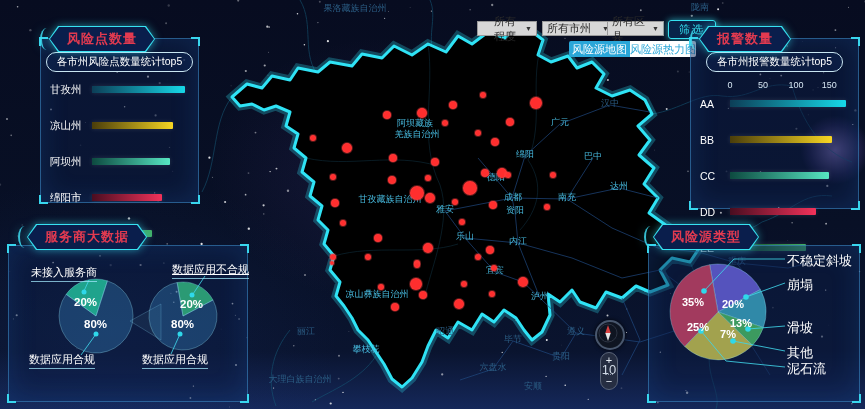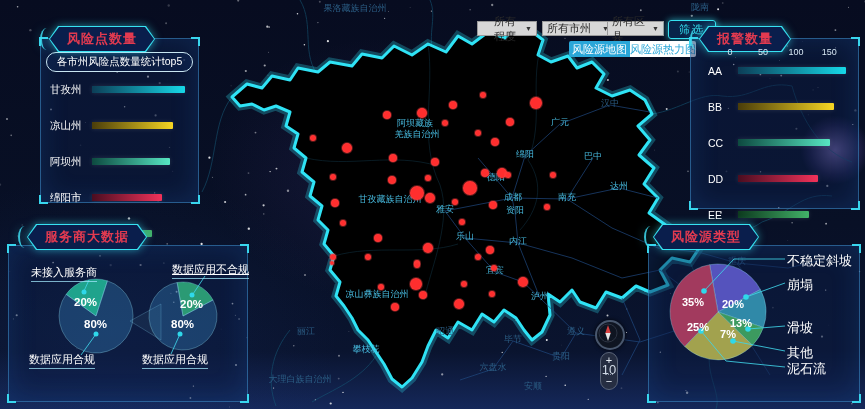--- a/index.html
+++ b/index.html
@@ -23,21 +23,21 @@
   .badge{position:absolute;filter:drop-shadow(0 0 4px rgba(55,226,242,.55));}
   .badge::before{content:'';position:absolute;left:-9px;top:2px;bottom:2px;width:9px;border-left:2px solid rgba(62,220,240,.85);border-radius:60% 0 0 60%/50% 0 0 50%;}
   .badge .bg,.badge .in{clip-path:polygon(9px 0,calc(100% - 9px) 0,100% 50%,calc(100% - 9px) 100%,9px 100%,0 50%);}
   .badge .bg{position:absolute;inset:0;background:#37e2f2;}
   .badge .in{position:relative;display:block;margin:1px;background:#0a1e4c;padding:3px 17px;color:#e23a50;font-size:13px;font-weight:bold;letter-spacing:1px;white-space:nowrap;}
   .pillbtn{display:block;margin:13px auto 0;padding:2px 10px;width:max-content;border:1px solid #c9e6f2;border-radius:11px;color:#fff;font-size:10.5px;background:rgba(20,50,110,.25);}
   .bars{display:flex;flex-direction:column;gap:25px;margin-top:12px;padding:0 9px;}
   .bar-row{display:flex;align-items:center;height:11px;}
   .bar-label{color:#fff;font-size:10.5px;white-space:nowrap;}
   #p1 .bar-label{width:42px;}
-  #p2 .bar-label{width:30px;margin-left:8px;}
+  #p2 .bar-label{width:30px;}
   .bar-track{flex:1;height:7px;position:relative;}
   .bar-fill{position:absolute;left:0;top:0;height:100%;border-radius:0 1px 1px 0;box-shadow:0 0 5px rgba(255,255,255,.12);}
   .axis{position:relative;height:11px;margin:8px 9px 0 39px;font-size:9px;color:#d6e6f2;}
   .axis span{position:absolute;transform:translateX(-50%);}
   .psvg{position:absolute;left:0;top:0;}
   .plabel{position:absolute;color:#fff;font-size:11px;border-bottom:1px solid rgba(160,230,250,.75);padding-bottom:1px;white-space:nowrap;}
   .pct{position:absolute;color:#fff;font-size:11.5px;font-weight:bold;}
   .legend{position:absolute;left:138px;color:#fff;font-size:13px;white-space:nowrap;}
   .cline{stroke:#3fd4e8;stroke-width:1;fill:none;opacity:.85;}
   .cdot{fill:#2fd8ea;}
@@ -489,20 +489,21 @@
 
   <div class="panel" id="p2" style="left:690px;top:38px;width:167px;height:169px;">
     <span class="corner tl"></span>
       <span class="corner tr"></span>
     <span class="corner bl"></span>
       <span class="corner br"></span>
     <div class="badge" style="left:8px;top:-13px;">
       <span class="bg"></span>
         <span class="in">报警数量</span>
     </div>
+    <span class="pillbtn">各市州报警数量统计top5</span>
     <div class="axis">
         <span style="left: 0%;">0</span>
         <span style="left: 27.7778%;">50</span>
         <span style="left: 55.5556%;">100</span>
         <span style="left: 83.3333%;">150</span>
       </div>
     <div class="bars" style="margin-top:7px;">
         <div class="bar-row">
           <span class="bar-label">AA</span>
           <div class="bar-track">

